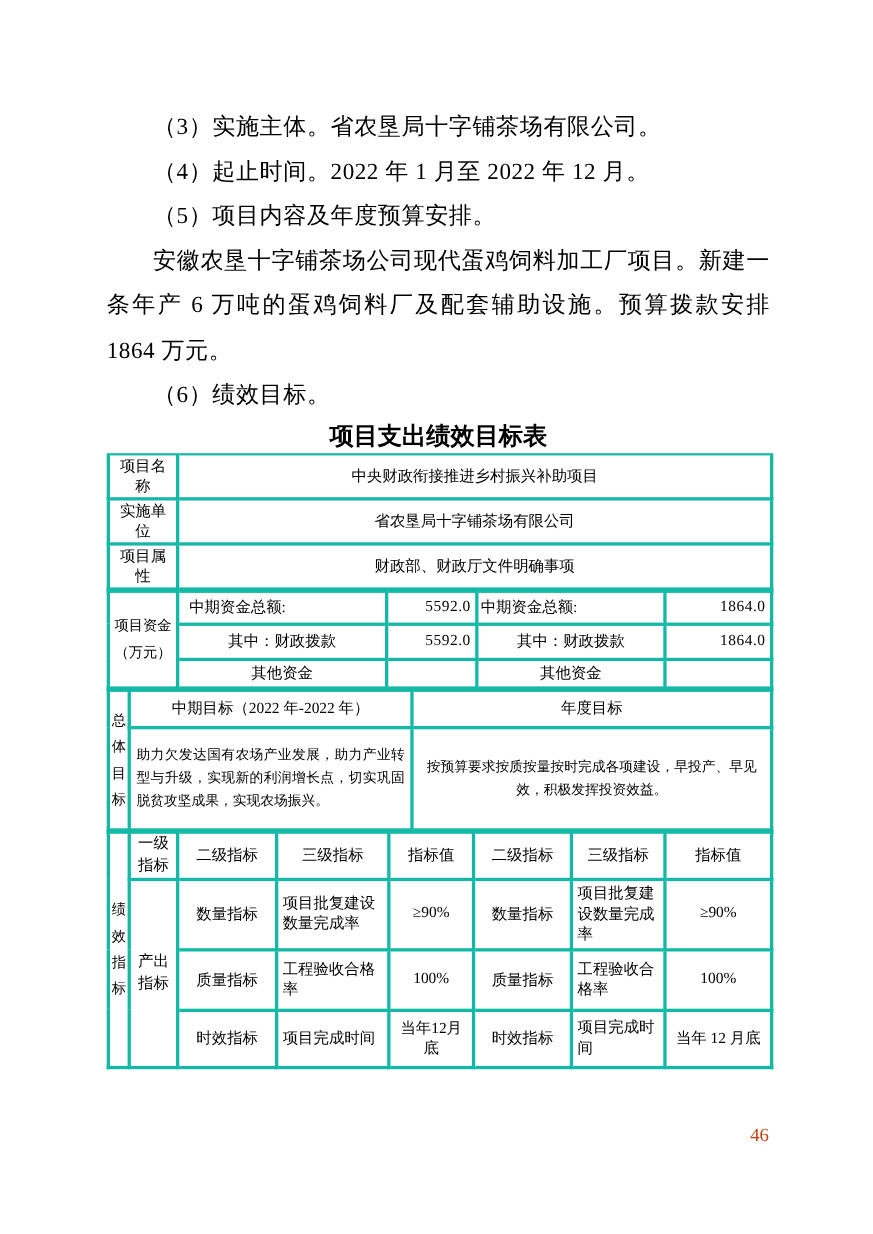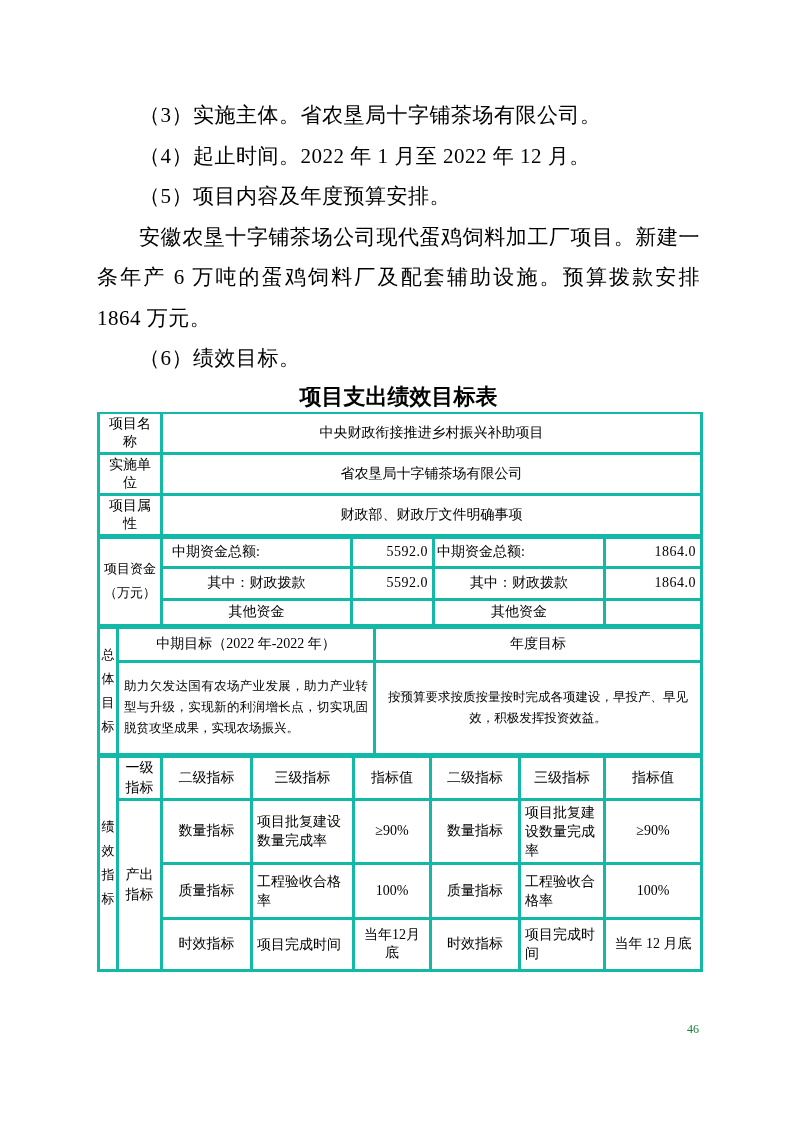--- a/index.html
+++ b/index.html
@@ -97,22 +97,22 @@
     padding:2px 4px;
     font-size:14px;
     line-height:19px;
   }
   .num { letter-spacing:0.5px; }
 
   .page-number {
     position:absolute;
     top:1022px;
     right:95px;
-    font-size:12px;
-    color:#15803d;
+    font-size:17px;
+    color:#c2410c;
     font-family:"Liberation Serif","DejaVu Serif",serif;
   }
 </style>
 </head>
 <body>
 
 <div class="page">
   <div class="content">
 
     <p class="body-par indent">（3）实施主体。省农垦局十字铺茶场有限公司。</p>

